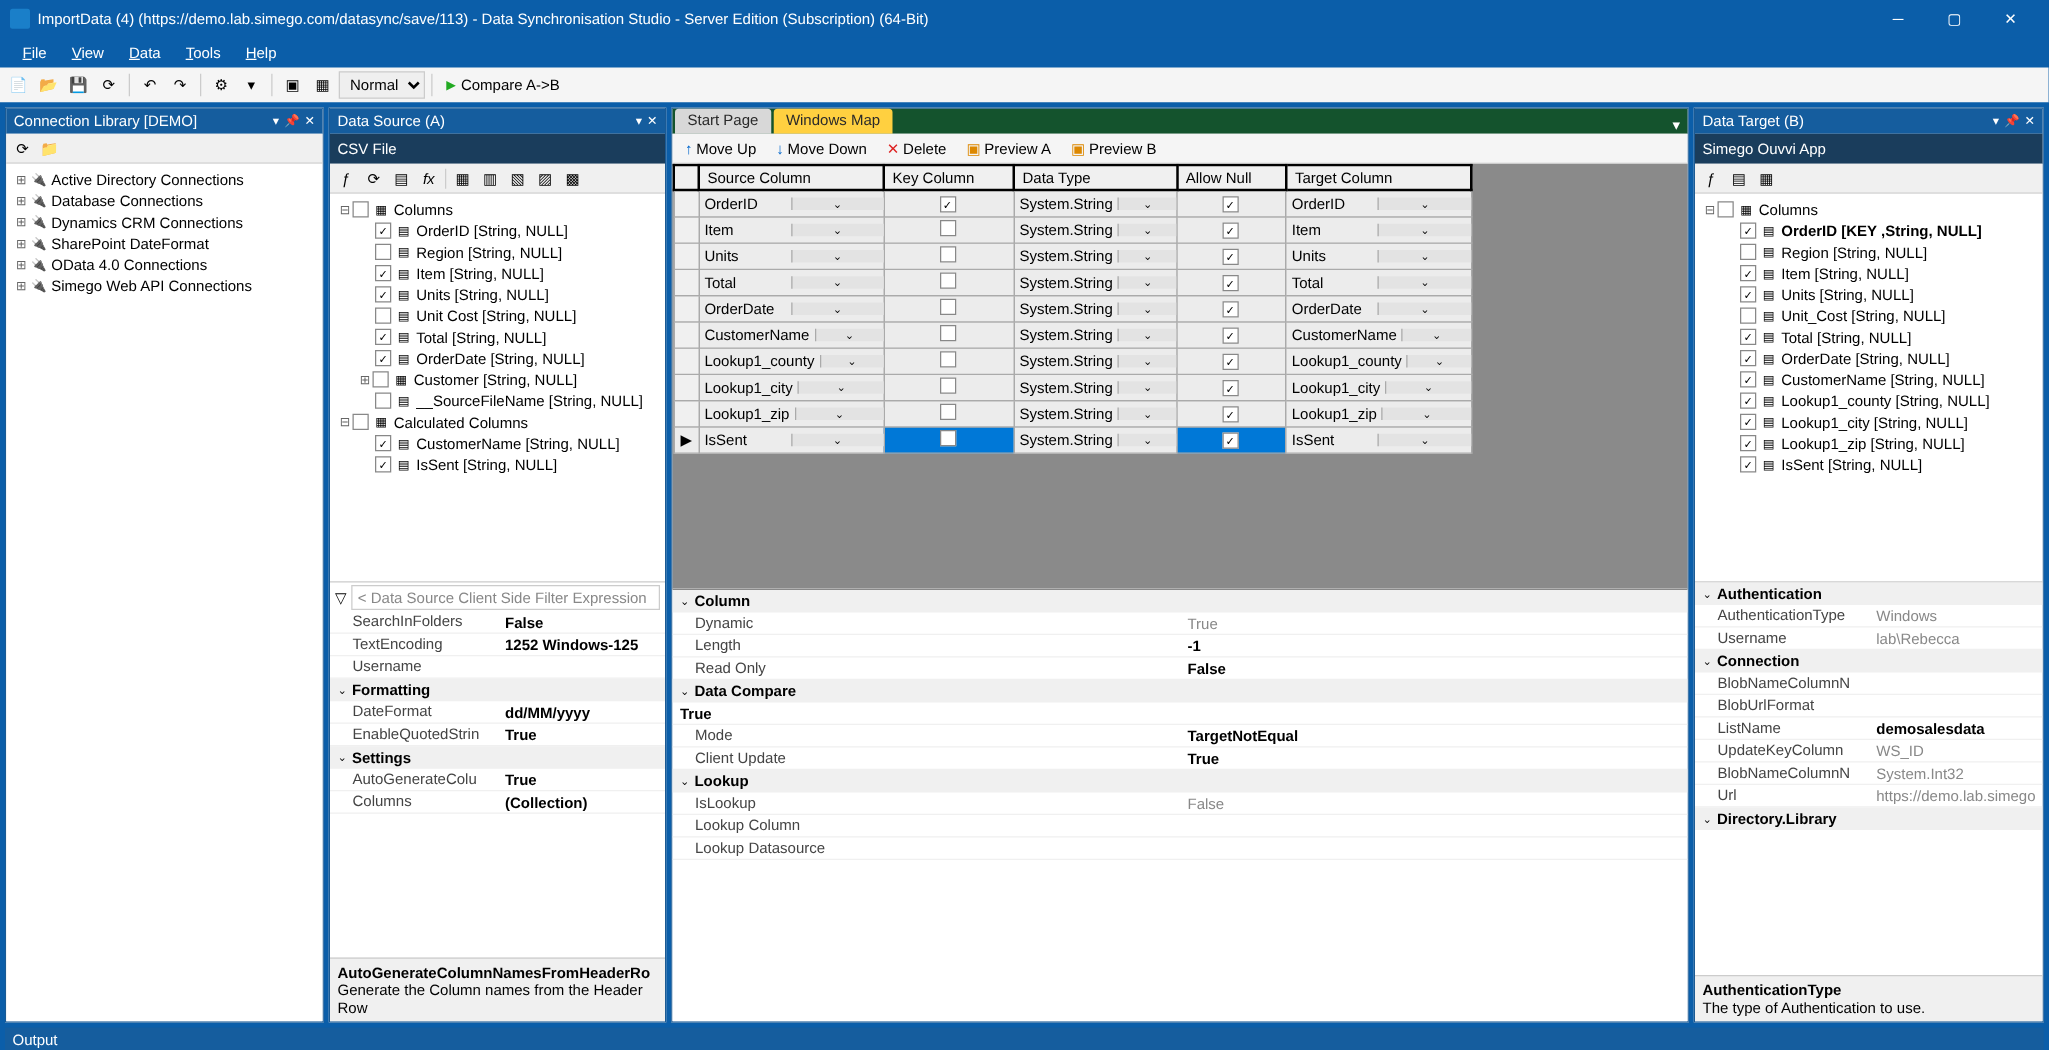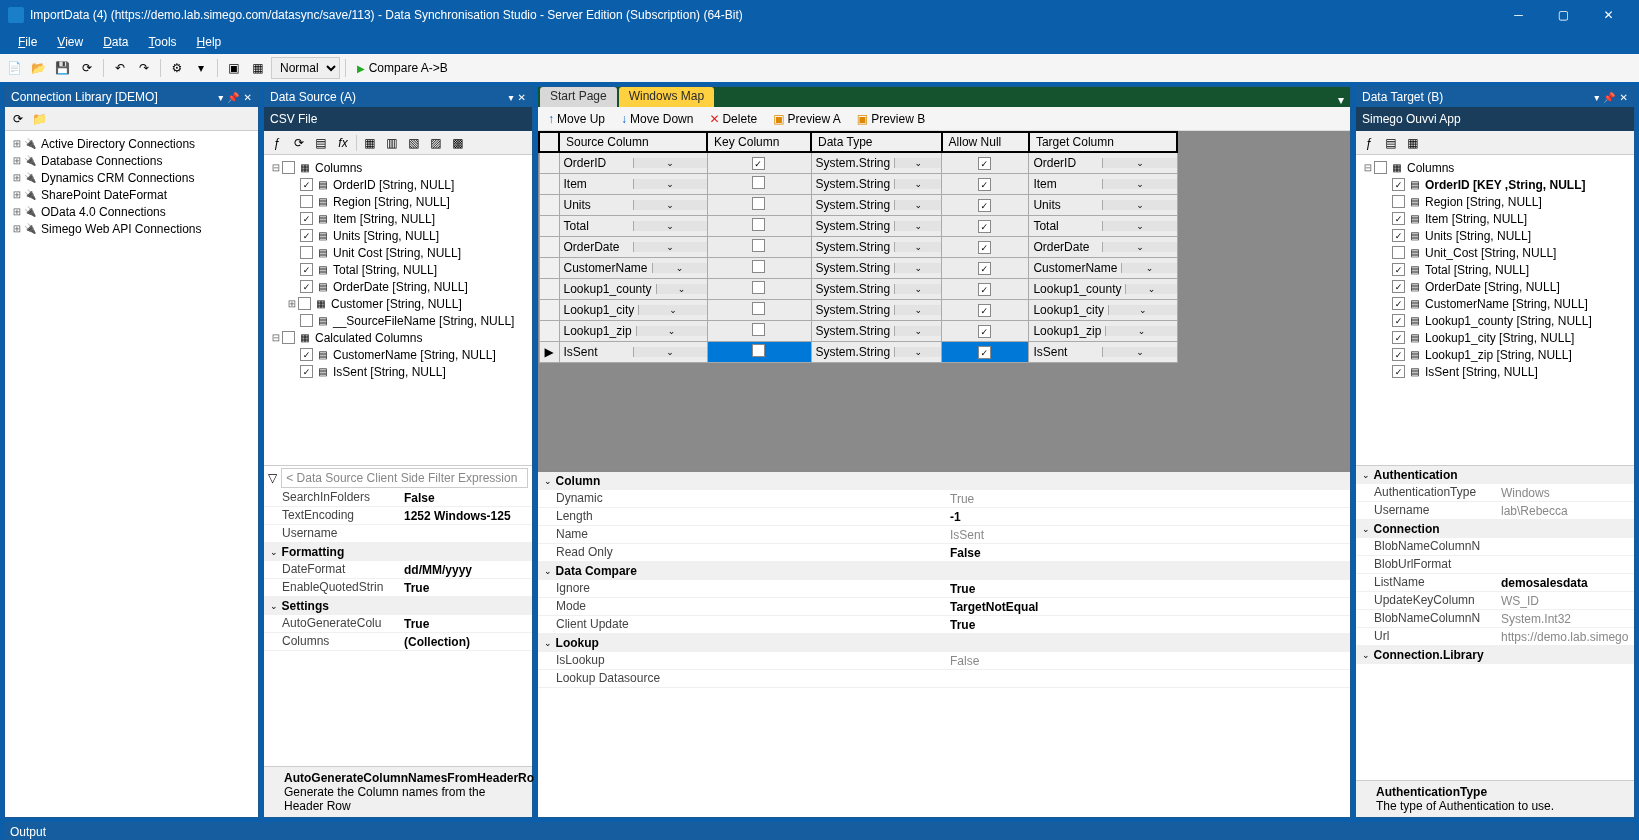--- a/index.html
+++ b/index.html
@@ -52,21 +52,21 @@
 .celldrop span{flex:1;padding:0 4px}
 .celldrop .dd{width:16px;background:#e3e3e3;border-left:1px solid #aaa;text-align:center;cursor:pointer;font-size:9px}
 .centercheck{text-align:center}
 .props{background:#fff}
 .propgroup{background:#f0f0f0;padding:2px 6px;font-weight:400;display:flex;align-items:center;height:18px}
 .propgroup .caret{margin-right:4px;font-size:9px}
 .proprow{display:flex;height:18px;border-bottom:1px solid #f0f0f0}
 .proprow .k{width:50%;padding:1px 6px 1px 18px;color:#444}
 .proprow .v{width:50%;padding:2px 6px}
 .proprow .v.bold{font-weight:600}
-.propfooter{border-top:1px solid #ccc;padding:4px 20px;background:#f0f0f0}
+.propfooter{border-top:1px solid #ccc;padding:4px 6px;background:#f0f0f0}
 .propfooter .t{font-weight:600}
 .filterbar{height:24px;display:flex;align-items:center;padding:2px 4px;border-top:1px solid #ccc;gap:4px}
 .filterbar input{flex:1;border:1px solid #ccc;height:20px;padding:0 4px;color:#888}
 .outputbar{height:20px;background:#155d9e;color:#fff;display:flex;align-items:center;padding:0 6px;margin:0 4px}
 .gray{color:#888}
 </style>
 </head>
 <body>
 
 <div class="titlebar">
@@ -598,50 +598,49 @@
         </div>
         <div class="proprow">
           <div class="k gray">Dynamic</div>
           <div class="v gray">True</div>
         </div>
         <div class="proprow">
           <div class="k ">Length</div>
           <div class="v bold">-1</div>
         </div>
         <div class="proprow">
-          <div class="k gray">Name</div>
-          <div class="v gray">IsSent</div>
-        </div>
-        <div class="proprow">
           <div class="k ">Read Only</div>
           <div class="v bold">False</div>
         </div>
         <div class="propgroup">
           <span class="caret">⌄</span>
           <b>Data Compare</b>
         </div>
         <div class="proprow">
-          <div class="k ">Ignore</div>
           <div class="v bold">True</div>
         </div>
         <div class="proprow">
           <div class="k ">Mode</div>
           <div class="v bold">TargetNotEqual</div>
         </div>
         <div class="proprow">
           <div class="k ">Client Update</div>
           <div class="v bold">True</div>
         </div>
         <div class="propgroup">
           <span class="caret">⌄</span>
           <b>Lookup</b>
         </div>
         <div class="proprow">
           <div class="k gray">IsLookup</div>
           <div class="v gray">False</div>
+        </div>
+        <div class="proprow">
+          <div class="k gray">Lookup Column</div>
+          <div class="v gray"></div>
         </div>
         <div class="proprow">
           <div class="k gray">Lookup Datasource</div>
           <div class="v gray"></div>
         </div>
       </div>
   </div>
 
   <div class="panel rightcol">
     <div class="panel-header">
@@ -764,21 +763,21 @@
         <div class="proprow">
           <div class="k gray">BlobNameColumnN</div>
           <div class="v gray">System.Int32</div>
         </div>
         <div class="proprow">
           <div class="k gray">Url</div>
           <div class="v gray">https://demo.lab.simego</div>
         </div>
         <div class="propgroup">
           <span class="caret">⌄</span>
-          <b>Connection.Library</b>
+          <b>Directory.Library</b>
         </div>
       </div>
     <div class="propfooter">
       <div class="t">AuthenticationType</div>
       <div>The type of Authentication to use.</div>
     </div>
   </div>
 
 </div>
 

